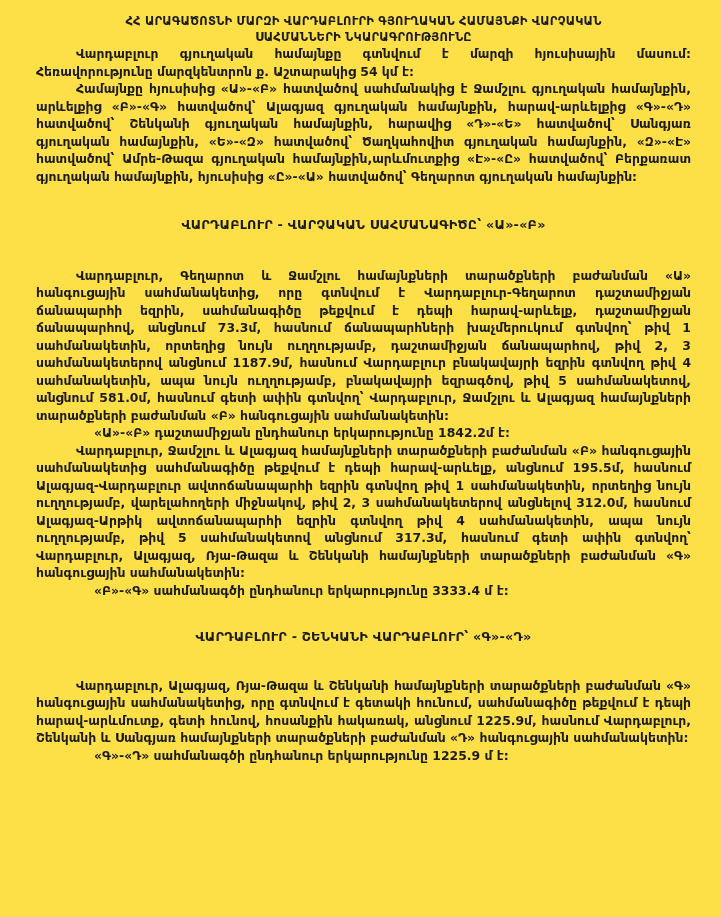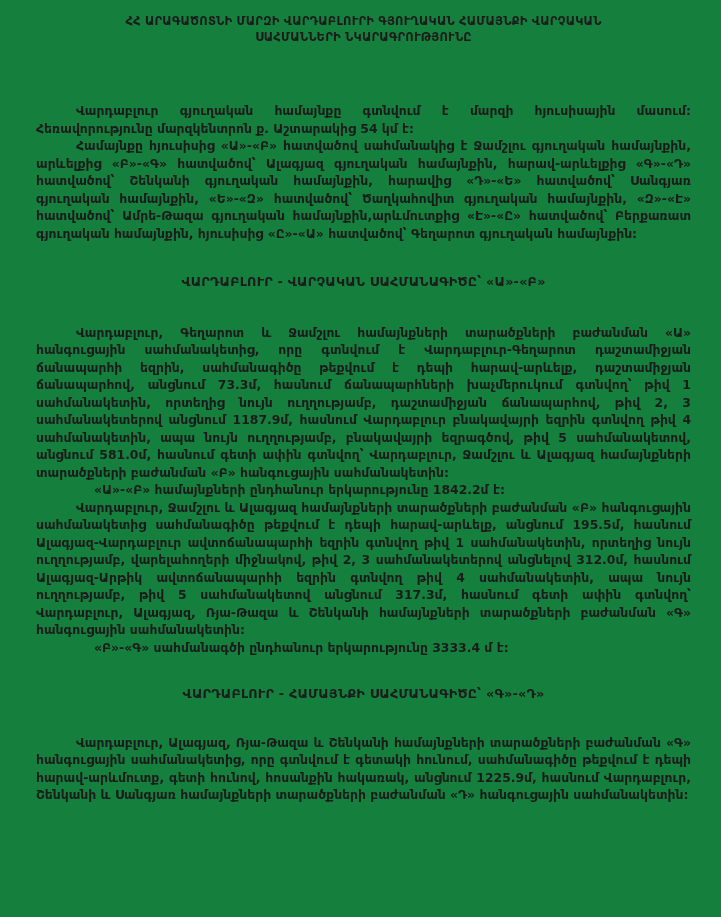--- a/index.html
+++ b/index.html
@@ -5,37 +5,36 @@
   html, body {
     margin: 0;
     padding: 0;
     background: #e9e9e7;
   }
   .page {
     position: relative;
     width: 721px;
     height: 917px;
     margin: 0 auto;
-    background: #15803d;
+    background: #fde047;
     color: #1b1b1b;
     font-family: "DejaVu Sans", sans-serif;
     font-weight: bold;
     overflow: hidden;
     box-sizing: border-box;
     padding: 13px 30px 9px 36px;
   }
   .doc-title {
     text-align: center;
     font-size: 11.5px;
     line-height: 16px;
     letter-spacing: 0.2px;
     white-space: pre-line;
   }
   .doc-body {
-    margin-top: 57px;
     font-size: 12.4px;
     line-height: 17.5px;
   }
   p {
     margin: 0;
   }
   .para {
     text-align: justify;
     text-indent: 40px;
   }
@@ -69,26 +68,27 @@
   <div class="doc-body">
 
     <p class="para">Վարդաբլուր գյուղական համայնքը գտնվում է մարզի հյուսիսային մասում: Հեռավորությունը մարզկենտրոն ք. Աշտարակից 54 կմ է:</p>
 
     <p class="para">Համայնքը հյուսիսից «Ա»-«Բ» հատվածով սահմանակից է Ջամշլու գյուղական համայնքին, արևելքից «Բ»-«Գ» հատվածով՝ Ալագյազ գյուղական համայնքին, հարավ-արևելքից «Գ»-«Դ» հատվածով՝ Շենկանի գյուղական համայնքին, հարավից «Դ»-«Ե» հատվածով՝ Սանգյառ գյուղական համայնքին, «Ե»-«Զ» հատվածով՝ Ծաղկահովիտ գյուղական համայնքին, «Զ»-«Է» հատվածով՝ Ամրե-Թազա գյուղական համայնքին,արևմուտքից «Է»-«Ը» հատվածով՝ Բերքառատ գյուղական համայնքին, հյուսիսից «Ը»-«Ա» հատվածով՝ Գեղարոտ գյուղական համայնքին:</p>
 
     <p class="section-heading h1">ՎԱՐԴԱԲԼՈՒՐ - ՎԱՐՉԱԿԱՆ ՍԱՀՄԱՆԱԳԻԾԸ՝  «Ա»-«Բ»</p>
 
     <p class="para">Վարդաբլուր, Գեղարոտ և Ջամշլու համայնքների տարածքների բաժանման «Ա» հանգուցային սահմանակետից, որը գտնվում է Վարդաբլուր-Գեղարոտ դաշտամիջյան ճանապարհի եզրին, սահմանագիծը թեքվում է դեպի հարավ-արևելք, դաշտամիջյան ճանապարհով, անցնում 73.3մ, հասնում ճանապարհների խաչմերուկում գտնվող՝ թիվ 1 սահմանակետին, որտեղից նույն ուղղությամբ, դաշտամիջյան ճանապարհով, թիվ 2, 3 սահմանակետերով անցնում 1187.9մ, հասնում Վարդաբլուր բնակավայրի եզրին գտնվող թիվ 4 սահմանակետին, ապա նույն ուղղությամբ, բնակավայրի եզրագծով, թիվ 5 սահմանակետով, անցնում 581.0մ, հասնում գետի ափին գտնվող՝ Վարդաբլուր, Ջամշլու և Ալագյազ համայնքների տարածքների բաժանման «Բ» հանգուցային սահմանակետին:</p>
 
-    <p class="total-line">«Ա»-«Բ» համայնքների  ընդհանուր երկարությունը 1842.2մ է:</p>
+    <p class="total-line">«Ա»-«Բ» դաշտամիջյան  ընդհանուր երկարությունը 1842.2մ է:</p>
 
 
     <p class="para">Վարդաբլուր, Ջամշլու և Ալագյազ համայնքների տարածքների բաժանման «Բ» հանգուցային սահմանակետից սահմանագիծը թեքվում է դեպի հարավ-արևելք, անցնում 195.5մ, հասնում Ալագյազ-Վարդաբլուր ավտոճանապարհի եզրին գտնվող թիվ 1 սահմանակետին, որտեղից նույն ուղղությամբ, վարելահողերի միջնակով, թիվ 2, 3 սահմանակետերով անցնելով 312.0մ, հասնում Ալագյազ-Արթիկ ավտոճանապարհի եզրին գտնվող թիվ 4 սահմանակետին, ապա նույն ուղղությամբ, թիվ 5 սահմանակետով անցնում 317.3մ, հասնում գետի ափին գտնվող՝ Վարդաբլուր, Ալագյազ, Ռյա-Թազա և Շենկանի համայնքների տարածքների բաժանման «Գ» հանգուցային սահմանակետին:</p>
 
     <p class="total-line">«Բ»-«Գ» սահմանագծի ընդհանուր երկարությունը 3333.4 մ է:</p>
 
-    <p class="section-heading h3">ՎԱՐԴԱԲԼՈՒՐ - ՀԱՄԱՅՆՔԻ ՍԱՀՄԱՆԱԳԻԾԸ՝  «Գ»-«Դ»</p>
+    <p class="section-heading h3">ՎԱՐԴԱԲԼՈՒՐ - ՇԵՆԿԱՆԻ ՎԱՐԴԱԲԼՈՒՐ՝  «Գ»-«Դ»</p>
 
     <p class="para">Վարդաբլուր, Ալագյազ, Ռյա-Թազա և Շենկանի համայնքների տարածքների բաժանման «Գ» հանգուցային սահմանակետից, որը գտնվում է գետակի հունում, սահմանագիծը թեքվում է դեպի հարավ-արևմուտք, գետի հունով, հոսանքին հակառակ, անցնում 1225.9մ, հասնում Վարդաբլուր, Շենկանի և Սանգյառ համայնքների տարածքների բաժանման «Դ» հանգուցային սահմանակետին:</p>
 
+    <p class="total-line">«Գ»-«Դ» սահմանագծի ընդհանուր  երկարությունը  1225.9 մ է:</p>
 
   </div>
 </div>
 
 </body></html>

